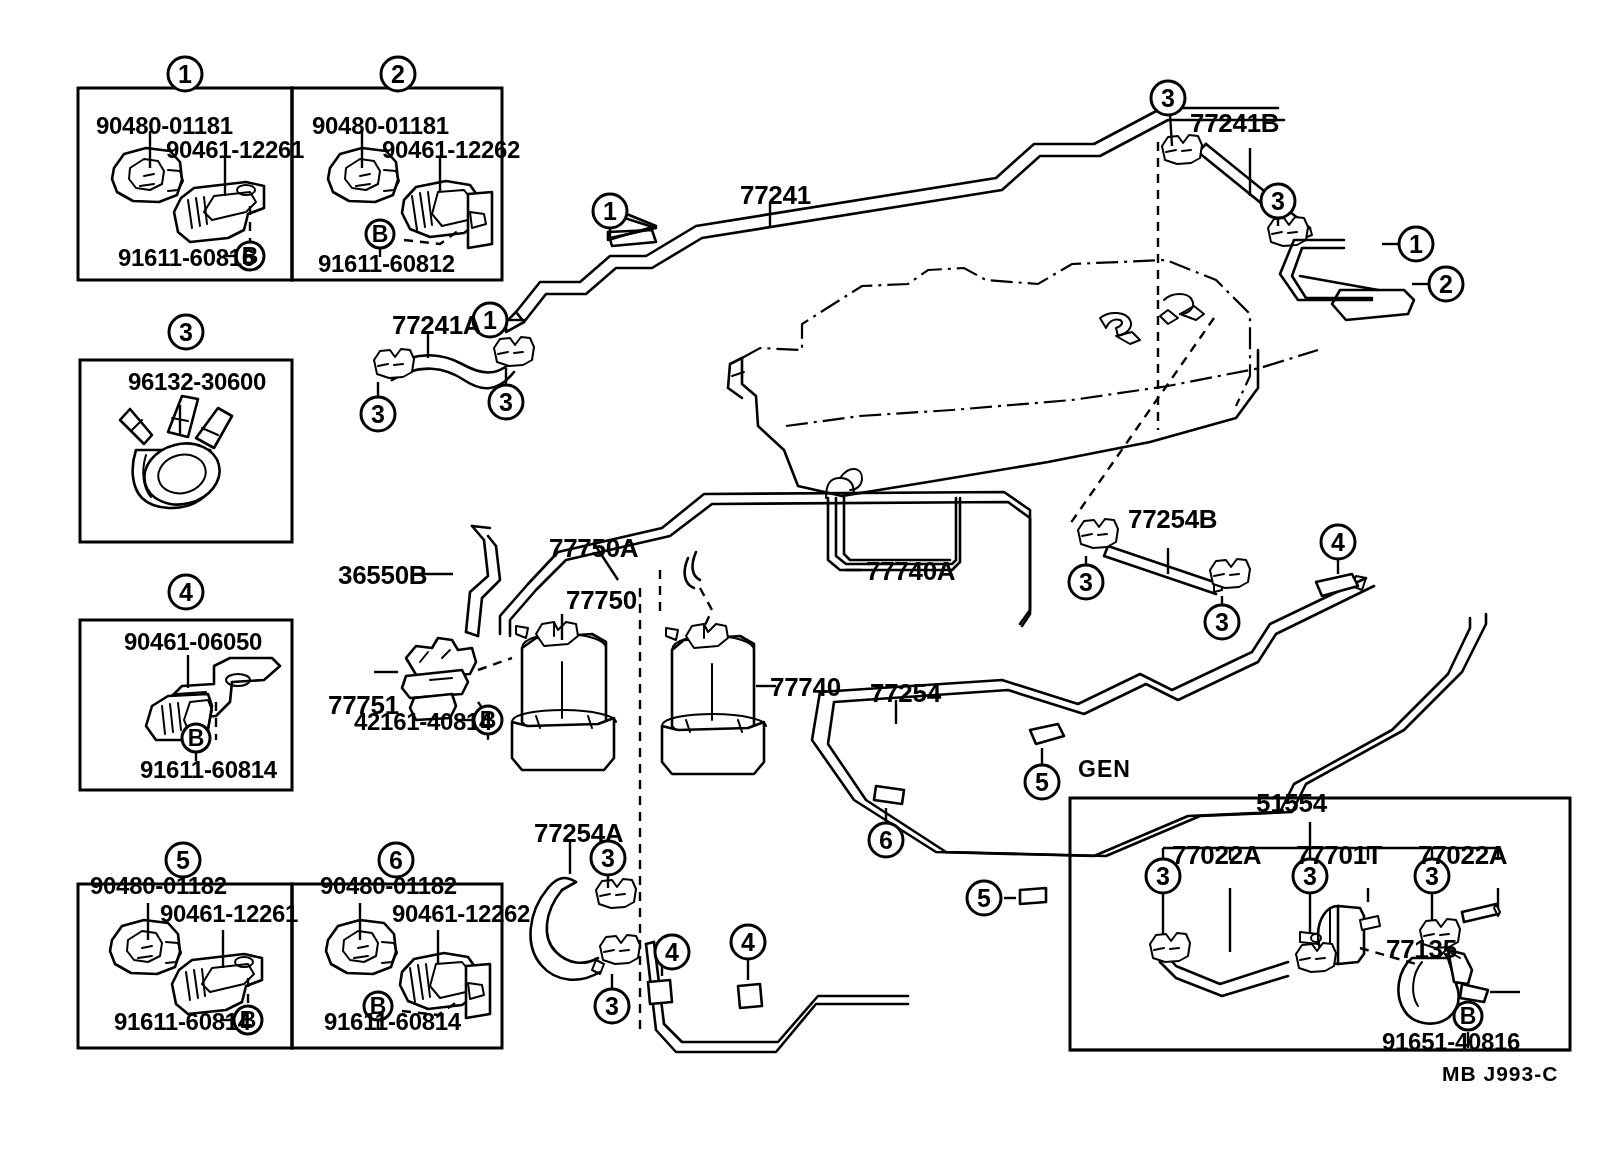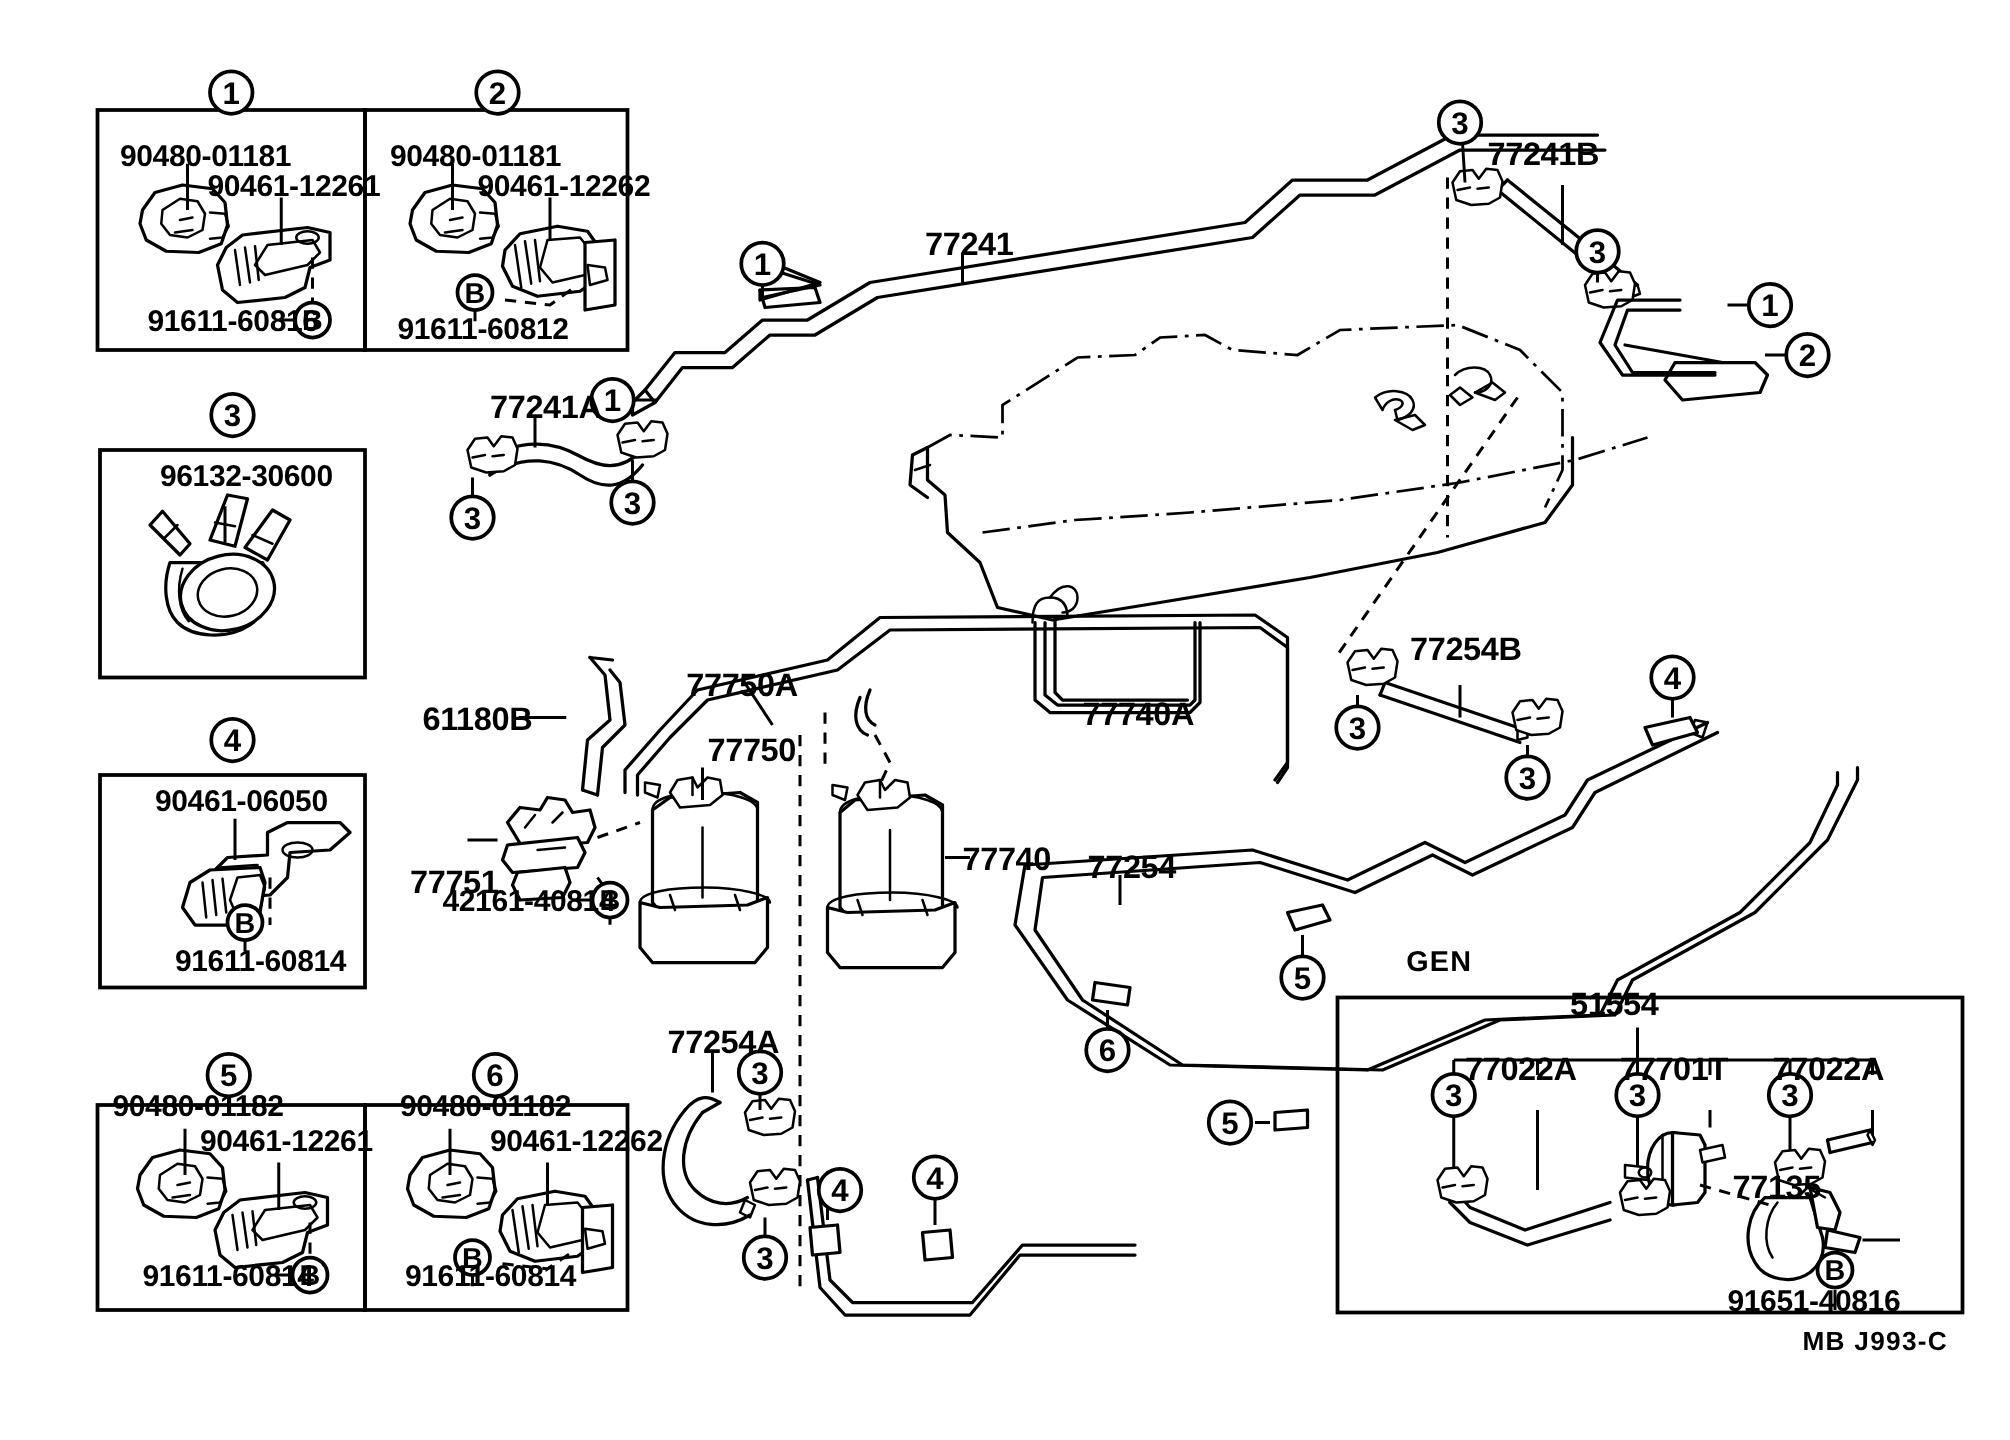--- a/index.html
+++ b/index.html
@@ -435,32 +435,32 @@
 
 <div class="lbl sz24" style="left:320px;top:872px;">90480-01182</div>
 <div class="lbl sz24" style="left:392px;top:900px;">90461-12262</div>
 <div class="lbl sz24" style="left:324px;top:1008px;">91611-60814</div>
 
 <div class="lbl sz26" style="left:740px;top:180px;">77241</div>
 <div class="lbl sz26" style="left:392px;top:310px;">77241A</div>
 <div class="lbl sz26" style="left:1190px;top:108px;">77241B</div>
 
 <div class="lbl sz26" style="left:549px;top:522px;margin-top:11px;">77750A</div>
-<div class="lbl sz26" style="left:338px;top:560px;">61180B</div>
+<div class="lbl sz26" style="left:338px;top:560px;">36550B</div>
 <div class="lbl sz26" style="left:566px;top:585px;">77750</div>
 <div class="lbl sz26" style="left:328px;top:658px;margin-top:32px;">77751</div>
 <div class="lbl sz24" style="left:354px;top:708px;">42161-40814</div>
 <div class="lbl sz26" style="left:770px;top:672px;">77740</div>
 <div class="lbl sz26" style="left:866px;top:556px;">77740A</div>
 
 <div class="lbl sz26" style="left:1128px;top:504px;">77254B</div>
 <div class="lbl sz26" style="left:870px;top:678px;">77254</div>
 <div class="lbl sz26" style="left:534px;top:806px;margin-top:12px;">77254A</div>
 
-<div class="genlabel" style="left:1078px;top:756px;margin-left:47px;">GEN</div>
+<div class="genlabel" style="left:1078px;top:756px;">GEN</div>
 <div class="lbl sz26" style="left:1256px;top:788px;">51554</div>
 <div class="lbl sz26" style="left:1172px;top:840px;">77022A</div>
 <div class="lbl sz26" style="left:1296px;top:840px;">77701T</div>
 <div class="lbl sz26" style="left:1418px;top:840px;">77022A</div>
 <div class="lbl sz26" style="left:1386px;top:934px;">77135</div>
 <div class="lbl sz24" style="left:1358px;top:1028px;margin-left:24px;">91651-40816</div>
 
 <div class="foot" style="left:1442px;top:1062px;">MB  J993-C</div>
 
 </div>

